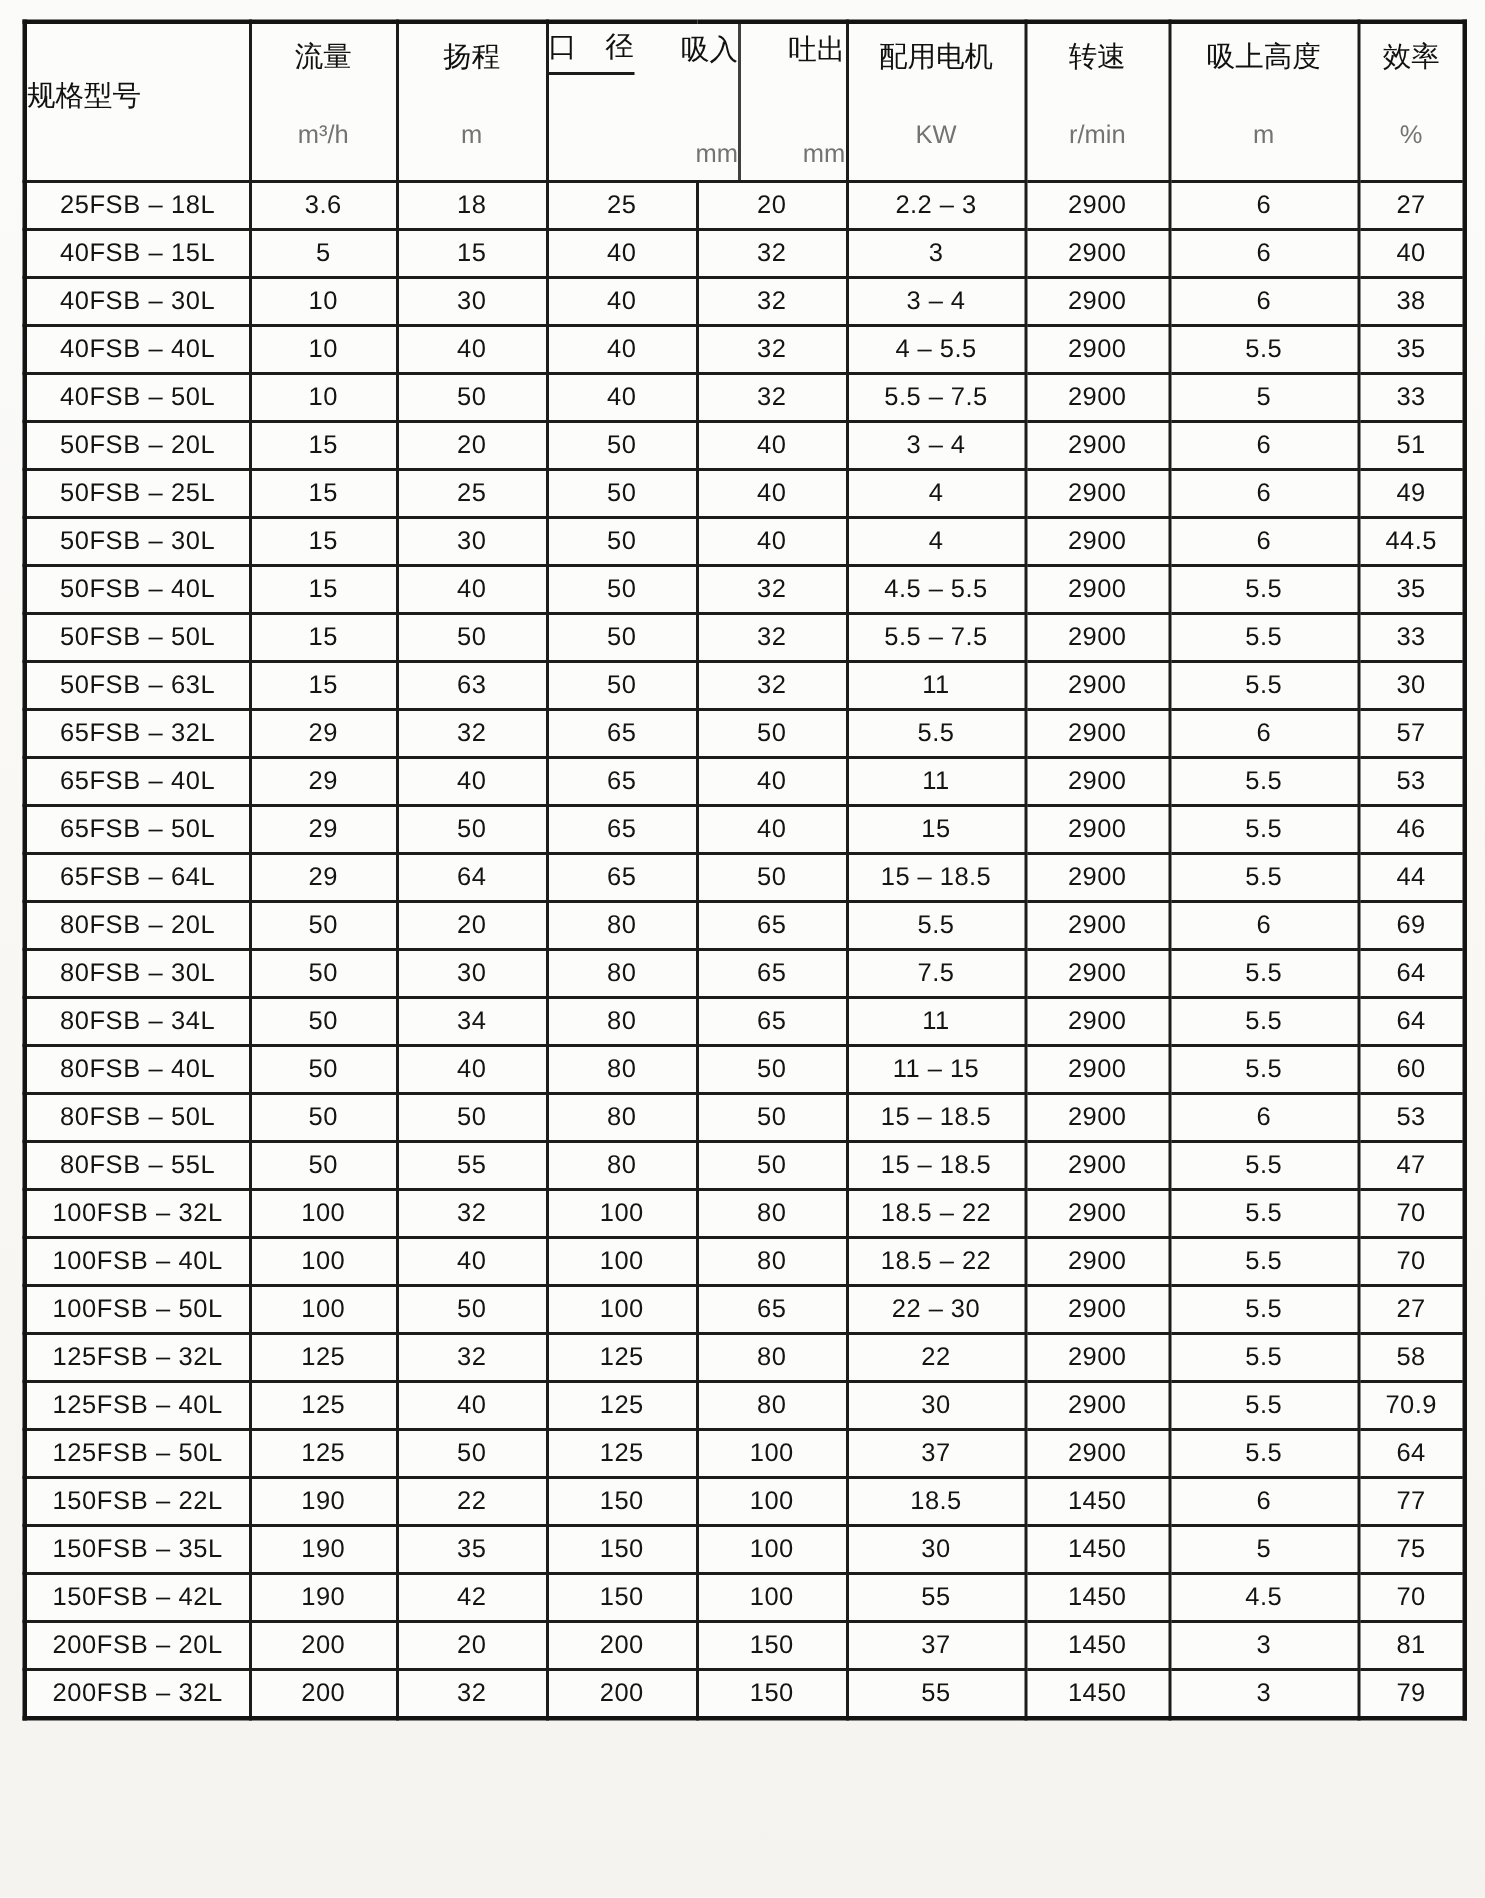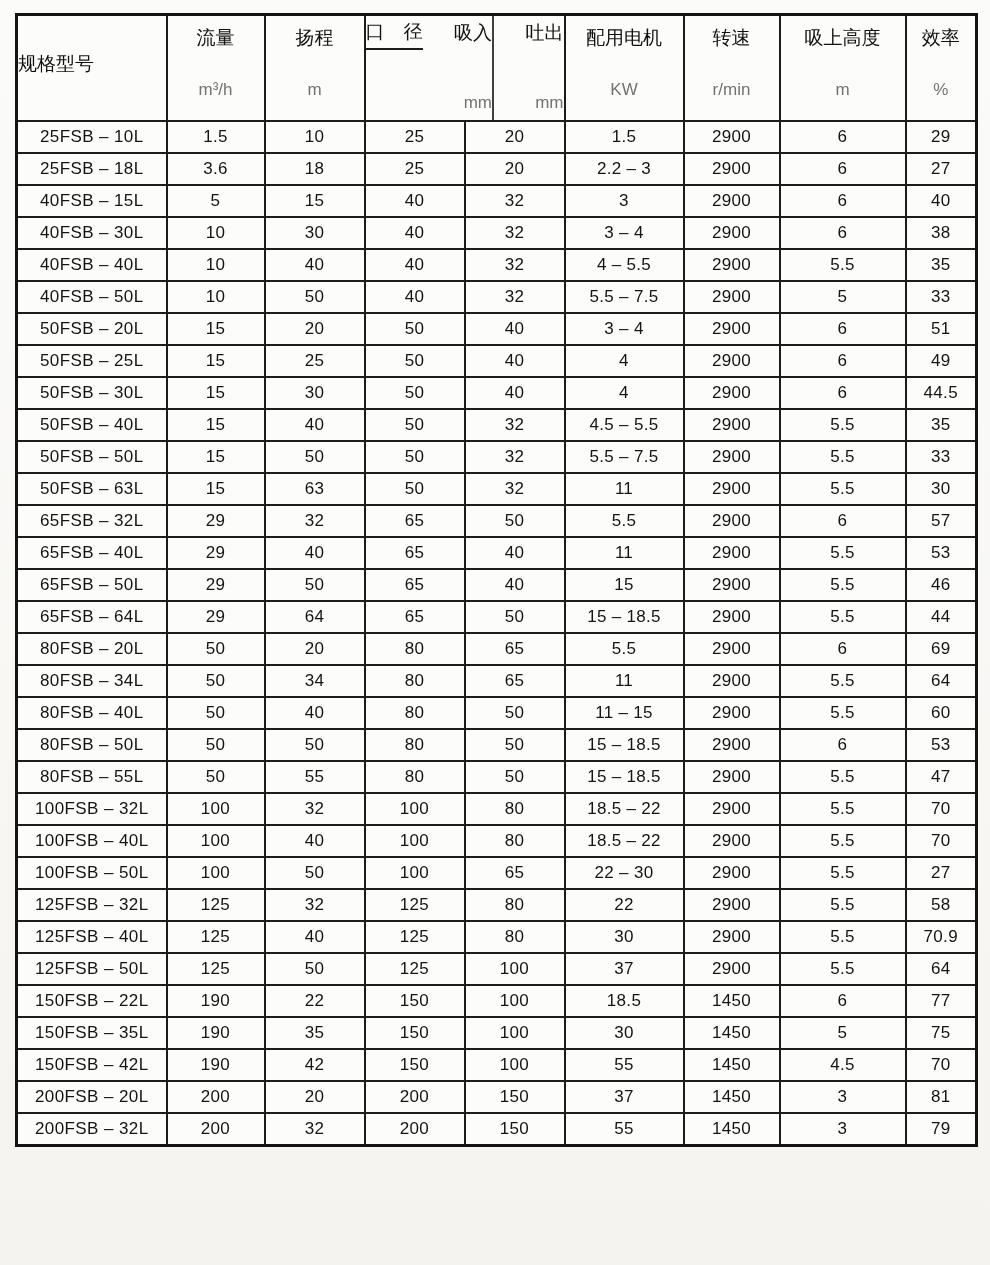--- a/index.html
+++ b/index.html
@@ -126,31 +126,20 @@
         <th>
           <div class="hdr">
             <span class="cjk">效率</span>
             <span class="unit">%</span>
           </div>
         </th>
       </tr>
     </thead>
     <tbody>
         <tr>
-    <td class="model-cell">25FSB – 10L</td>
-    <td>1.5</td>
-    <td>10</td>
-    <td>25</td>
-    <td>20</td>
-    <td>1.5</td>
-    <td>2900</td>
-    <td>6</td>
-    <td>29</td>
-  </tr>
-        <tr>
     <td class="model-cell">25FSB – 18L</td>
     <td>3.6</td>
     <td>18</td>
     <td>25</td>
     <td>20</td>
     <td>2.2 – 3</td>
     <td>2900</td>
     <td>6</td>
     <td>27</td>
   </tr>
@@ -311,20 +300,31 @@
         <tr>
     <td class="model-cell">80FSB – 20L</td>
     <td>50</td>
     <td>20</td>
     <td>80</td>
     <td>65</td>
     <td>5.5</td>
     <td>2900</td>
     <td>6</td>
     <td>69</td>
+  </tr>
+        <tr>
+    <td class="model-cell">80FSB – 30L</td>
+    <td>50</td>
+    <td>30</td>
+    <td>80</td>
+    <td>65</td>
+    <td>7.5</td>
+    <td>2900</td>
+    <td>5.5</td>
+    <td>64</td>
   </tr>
         <tr>
     <td class="model-cell">80FSB – 34L</td>
     <td>50</td>
     <td>34</td>
     <td>80</td>
     <td>65</td>
     <td>11</td>
     <td>2900</td>
     <td>5.5</td>

